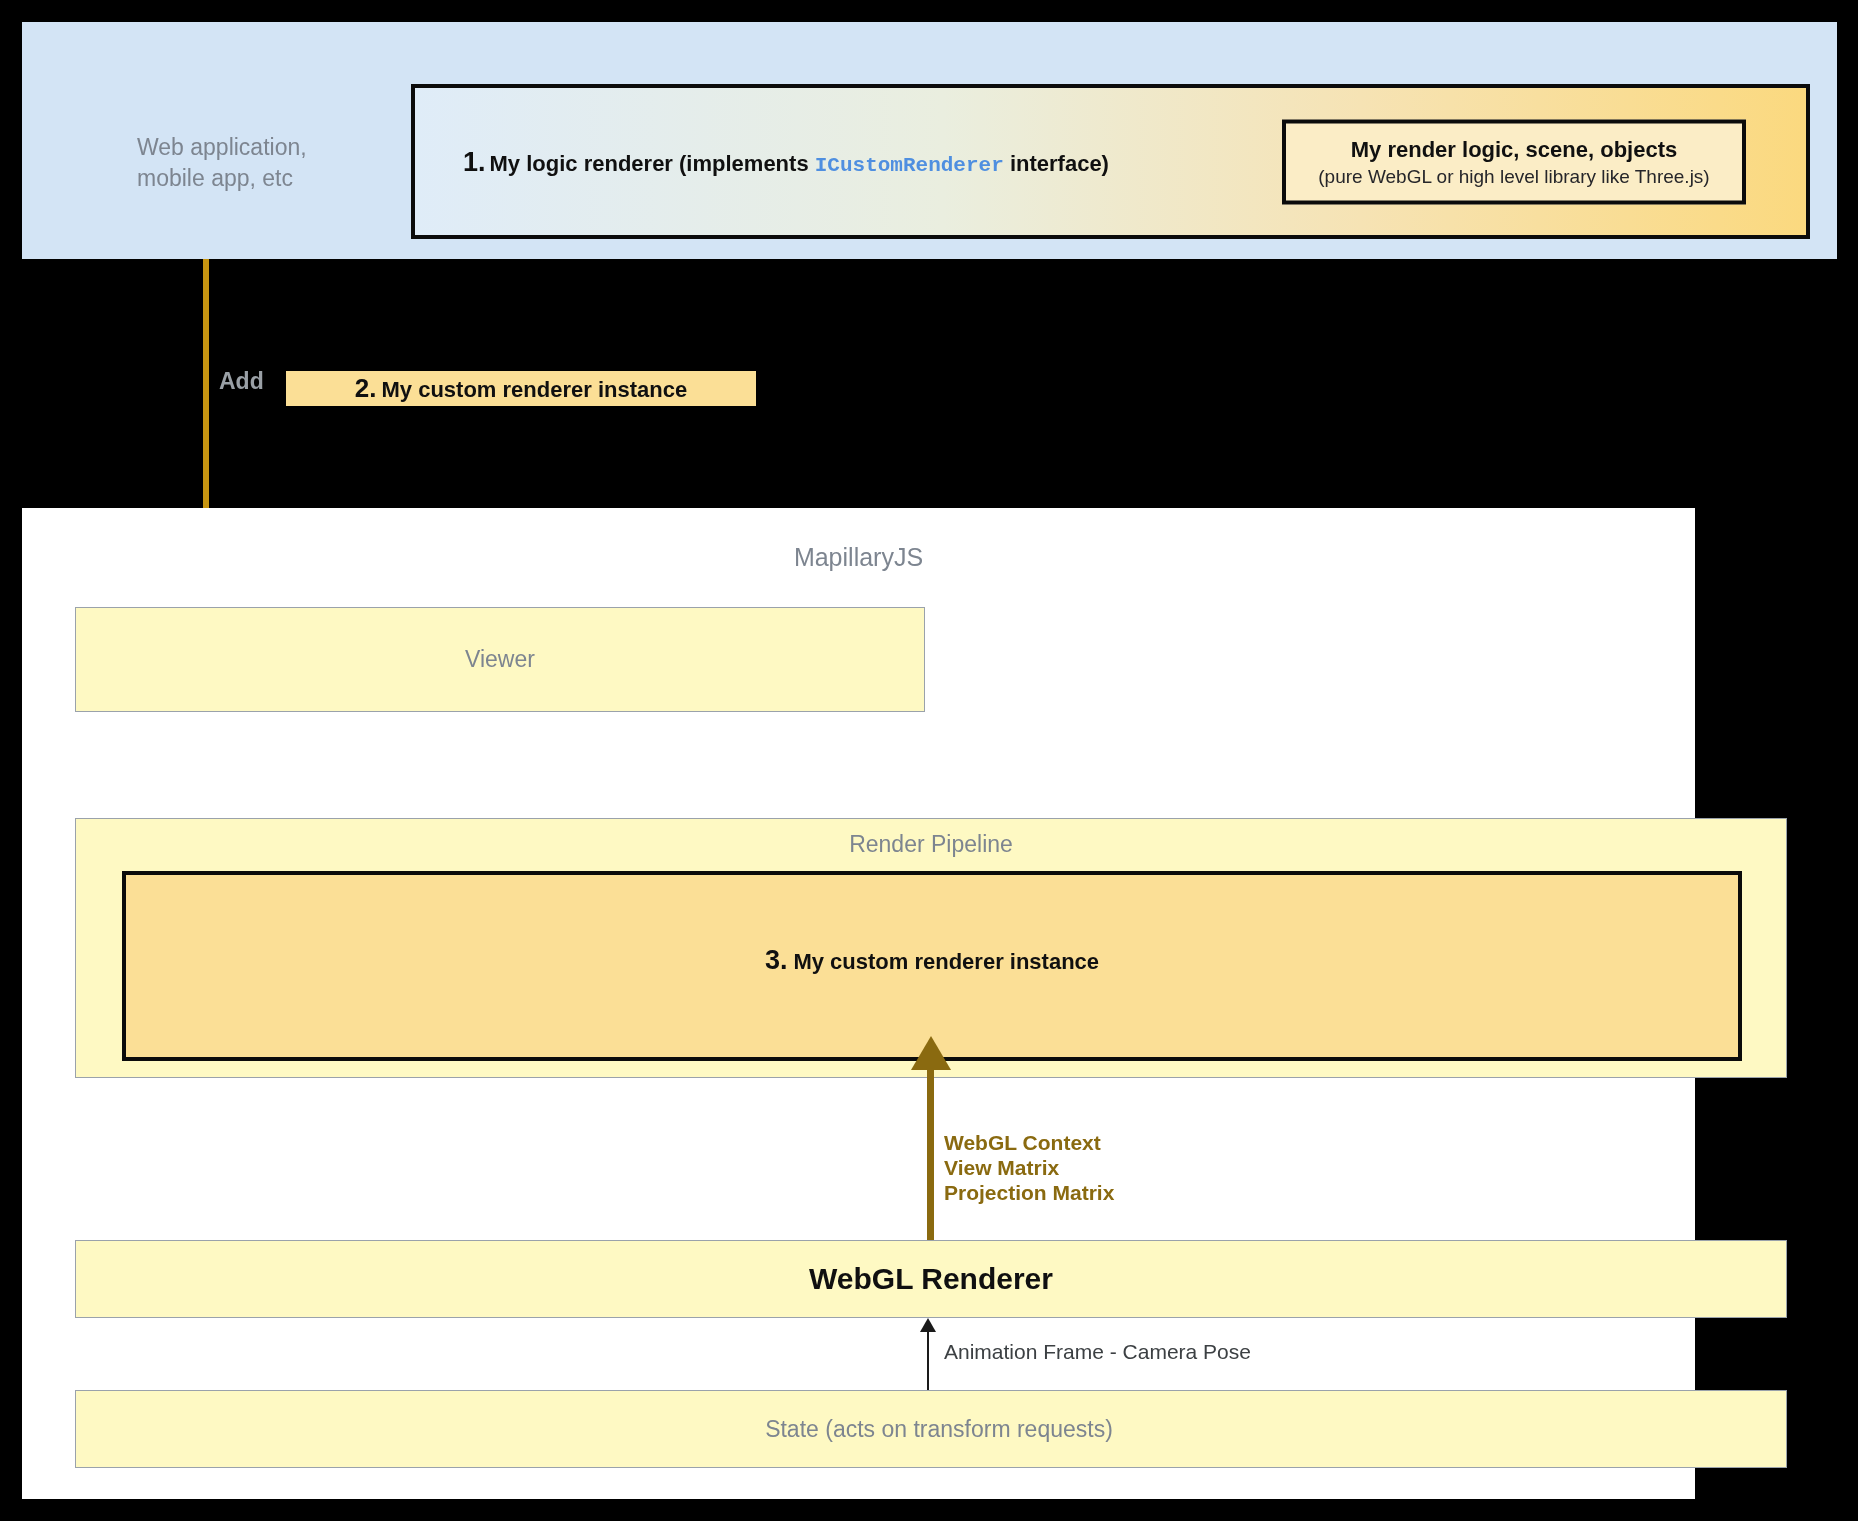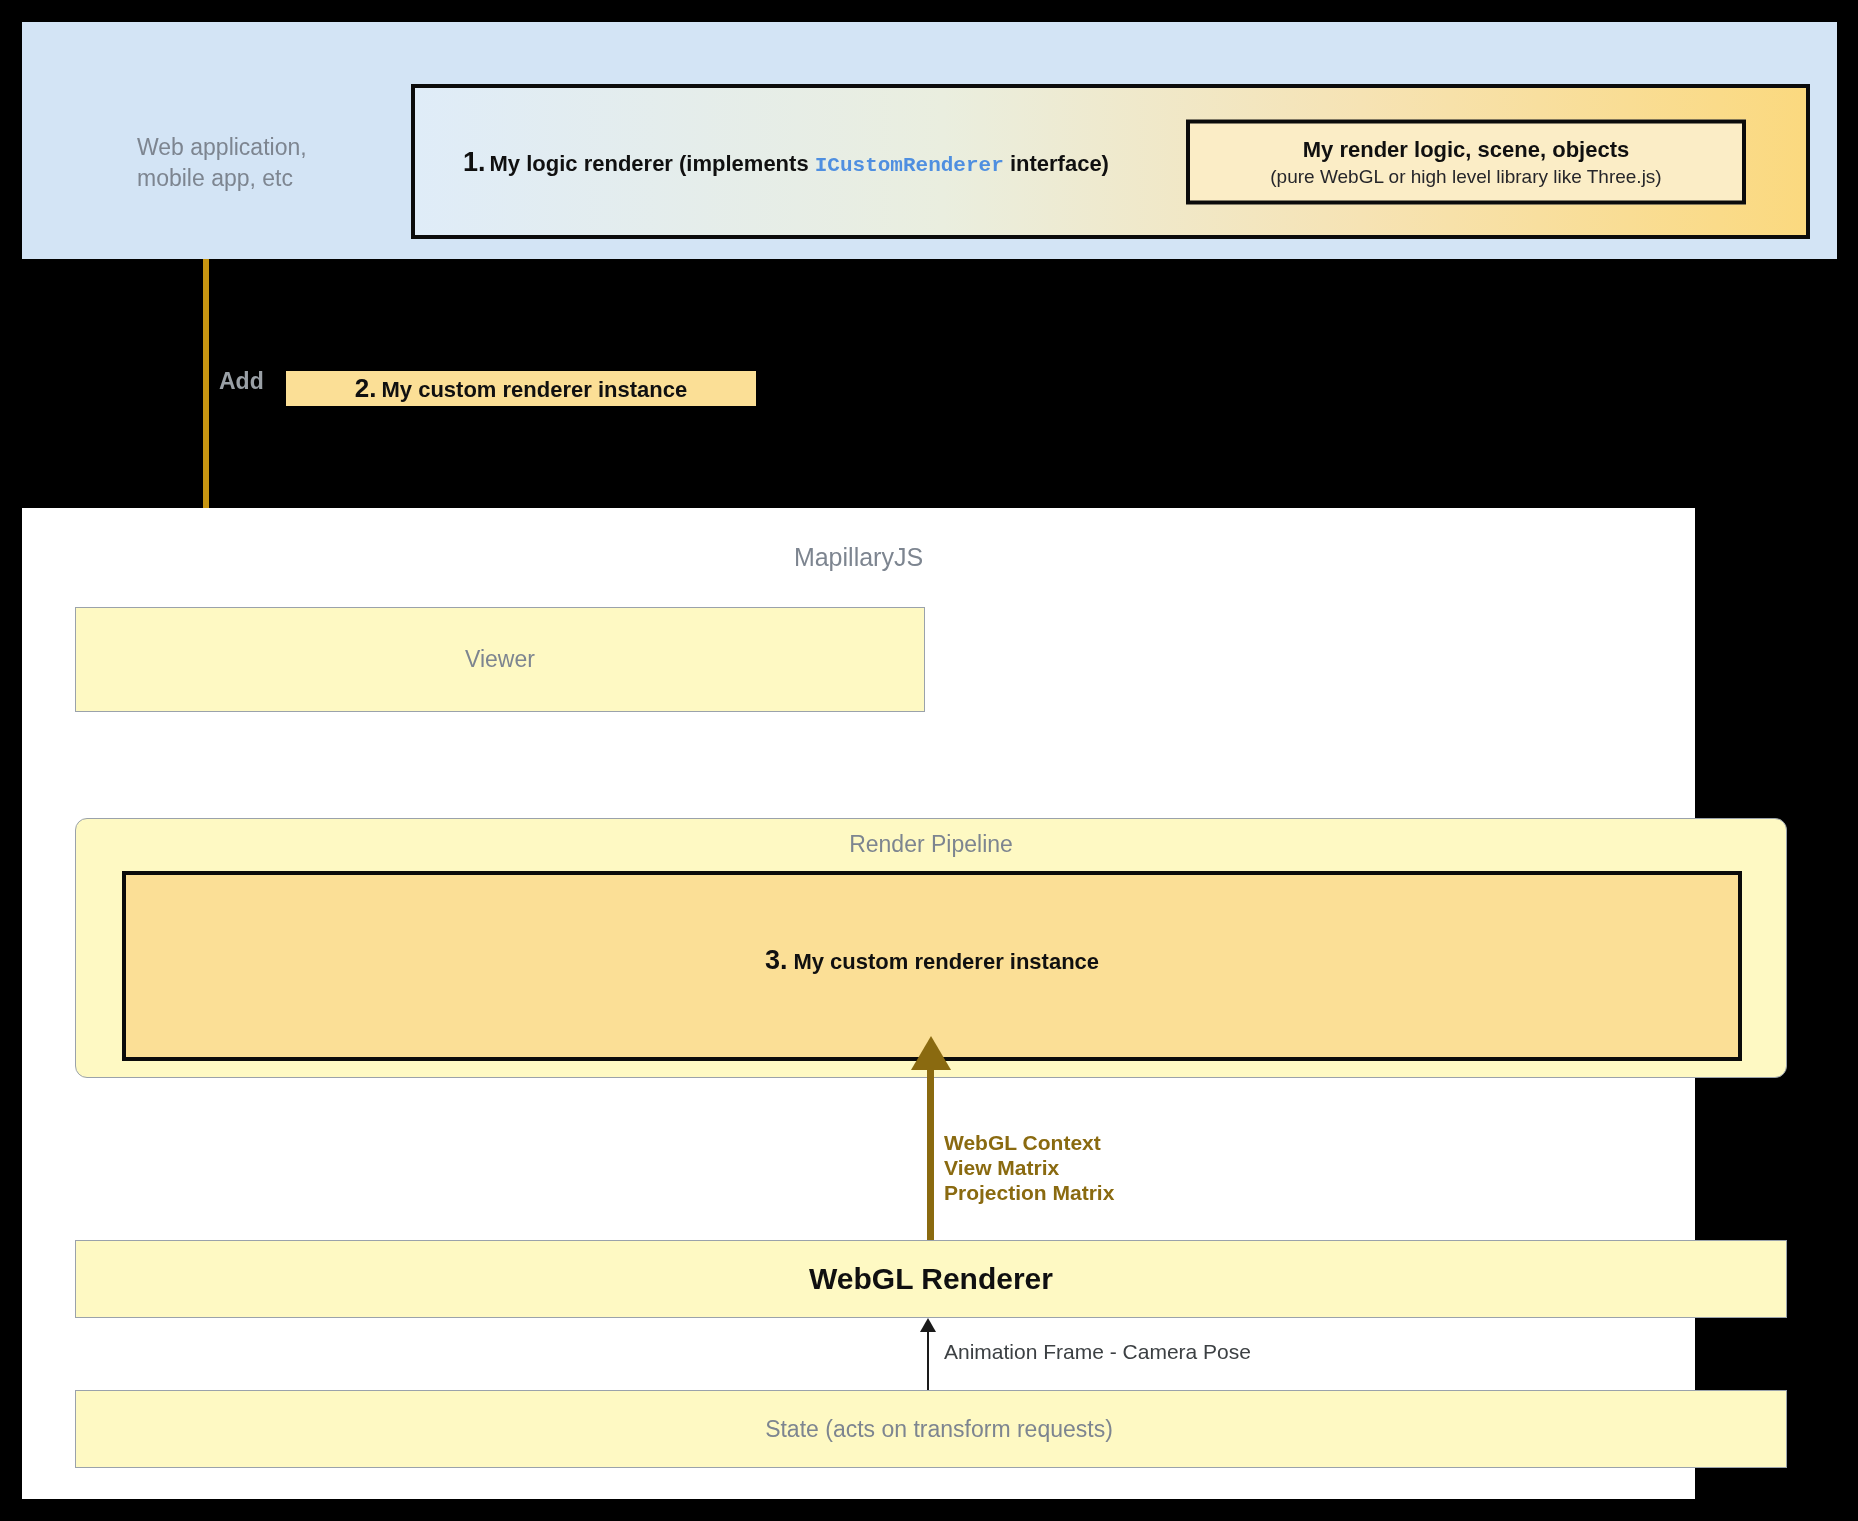--- a/index.html
+++ b/index.html
@@ -27,21 +27,21 @@
   .cr-label{
     position:absolute;left:48px;top:50%;transform:translateY(-50%);
     font-size:22px;font-weight:bold;color:#101010;white-space:nowrap;
   }
   .cr-label .num{font-size:27px;font-weight:bold;margin-right:4px;}
   .cr-label .mono{
     font-family:"Liberation Mono", monospace;color:#4f8fe0;font-weight:bold;font-size:21px;
   }
   .render-logic-box{
     position:absolute;right:60px;top:50%;transform:translateY(-50%);
-    width:560px;height:85px;border:4px solid #0b0b0b;box-sizing:border-box;
+    width:464px;height:85px;border:4px solid #0b0b0b;box-sizing:border-box;
     background:#fbedc6;display:flex;flex-direction:column;
     align-items:center;justify-content:center;
   }
   .rl-title{font-size:22px;font-weight:bold;color:#101010;}
   .rl-sub{font-size:19px;color:#26262a;margin-top:3px;}
 
   
   .add-label{
     position:absolute;left:219px;top:368px;
     font-size:23px;font-weight:bold;color:#9aa0a6;
@@ -70,21 +70,21 @@
   .panel-label-muted{
     color:#7d8590;font-size:23px;text-align:center;width:100%;
   }
   .panel-label-bold{
     color:#101010;font-size:30px;font-weight:bold;text-align:center;width:100%;
   }
 
   .viewer-panel{left:75px;top:607px;width:850px;height:105px;
     display:flex;align-items:center;justify-content:center;}
 
-  .pipeline-panel{left:75px;top:818px;width:1712px;height:260px;border-radius:12px;}
+  .pipeline-panel{left:75px;top:818px;width:1712px;height:260px;}
   .pipeline-title{position:absolute;left:0;right:0;top:12px;}
 
   .step3-box{
     position:absolute;left:46px;top:52px;width:1620px;height:190px;
     border:4px solid #0b0b0b;box-sizing:border-box;background:#fbdf96;
   }
   .step3-title{
     position:absolute;left:0;right:0;top:22px;text-align:center;
     font-size:22px;font-weight:bold;color:#101010;margin-top:48px;
   }

